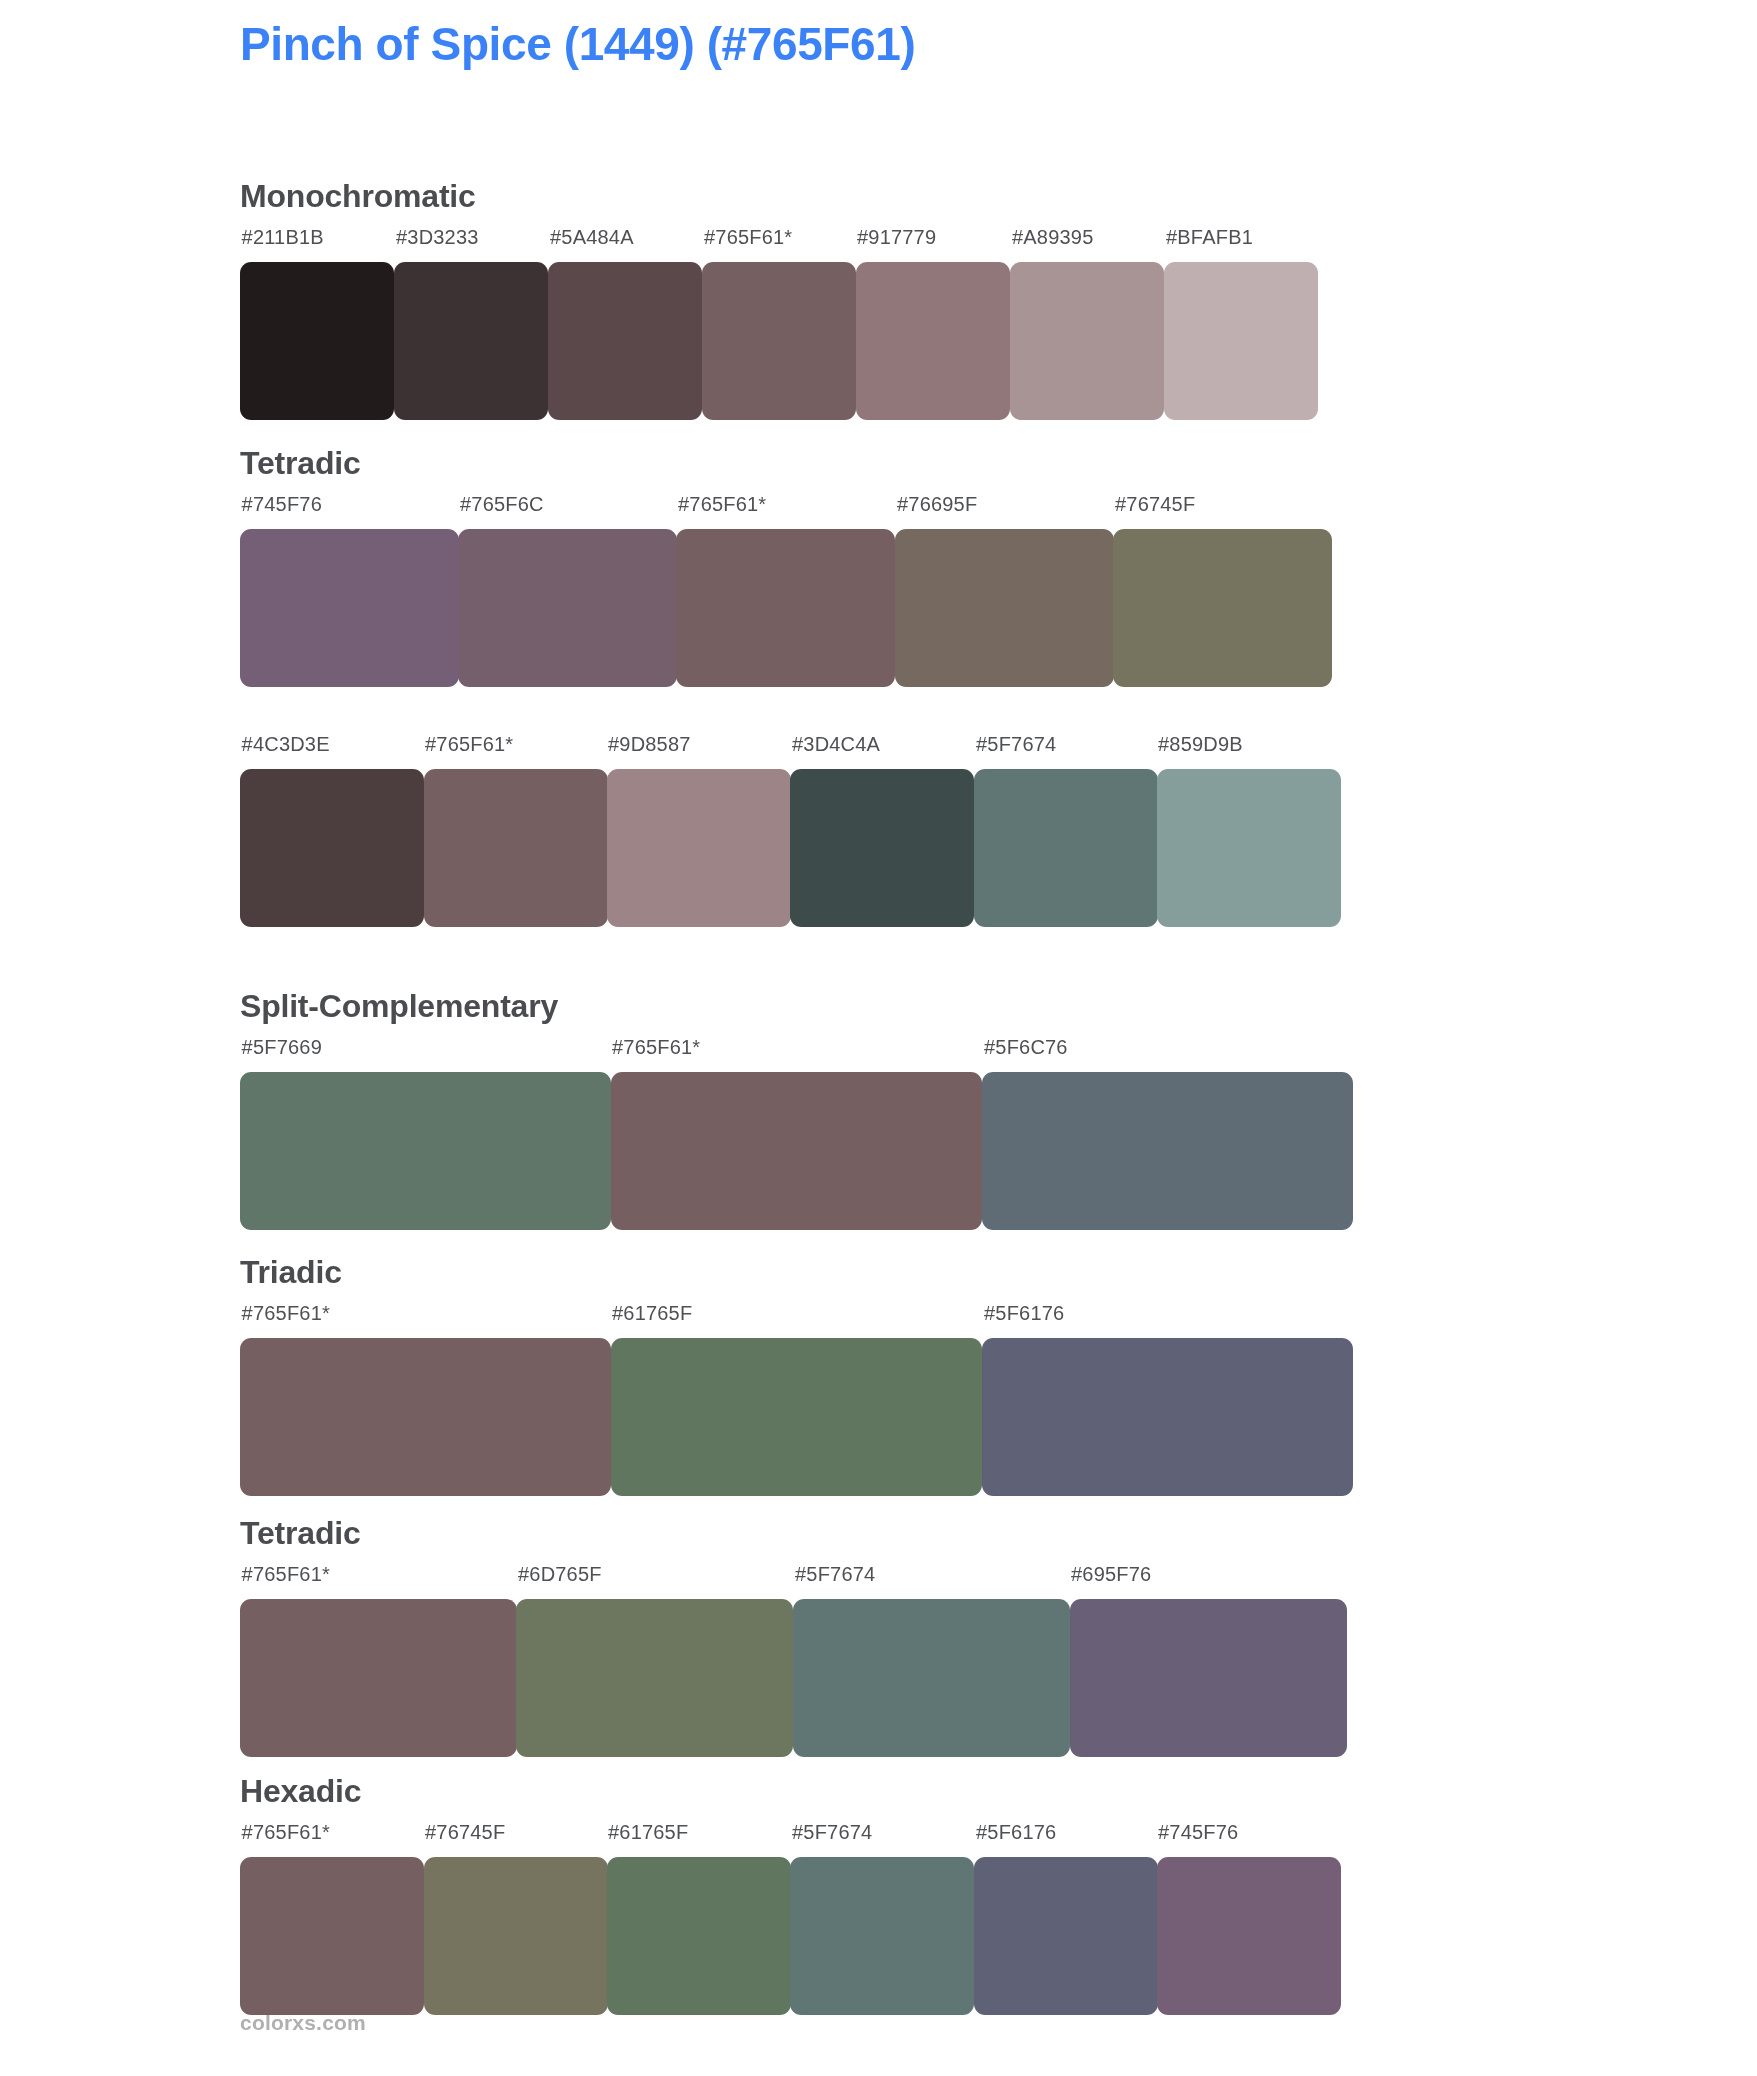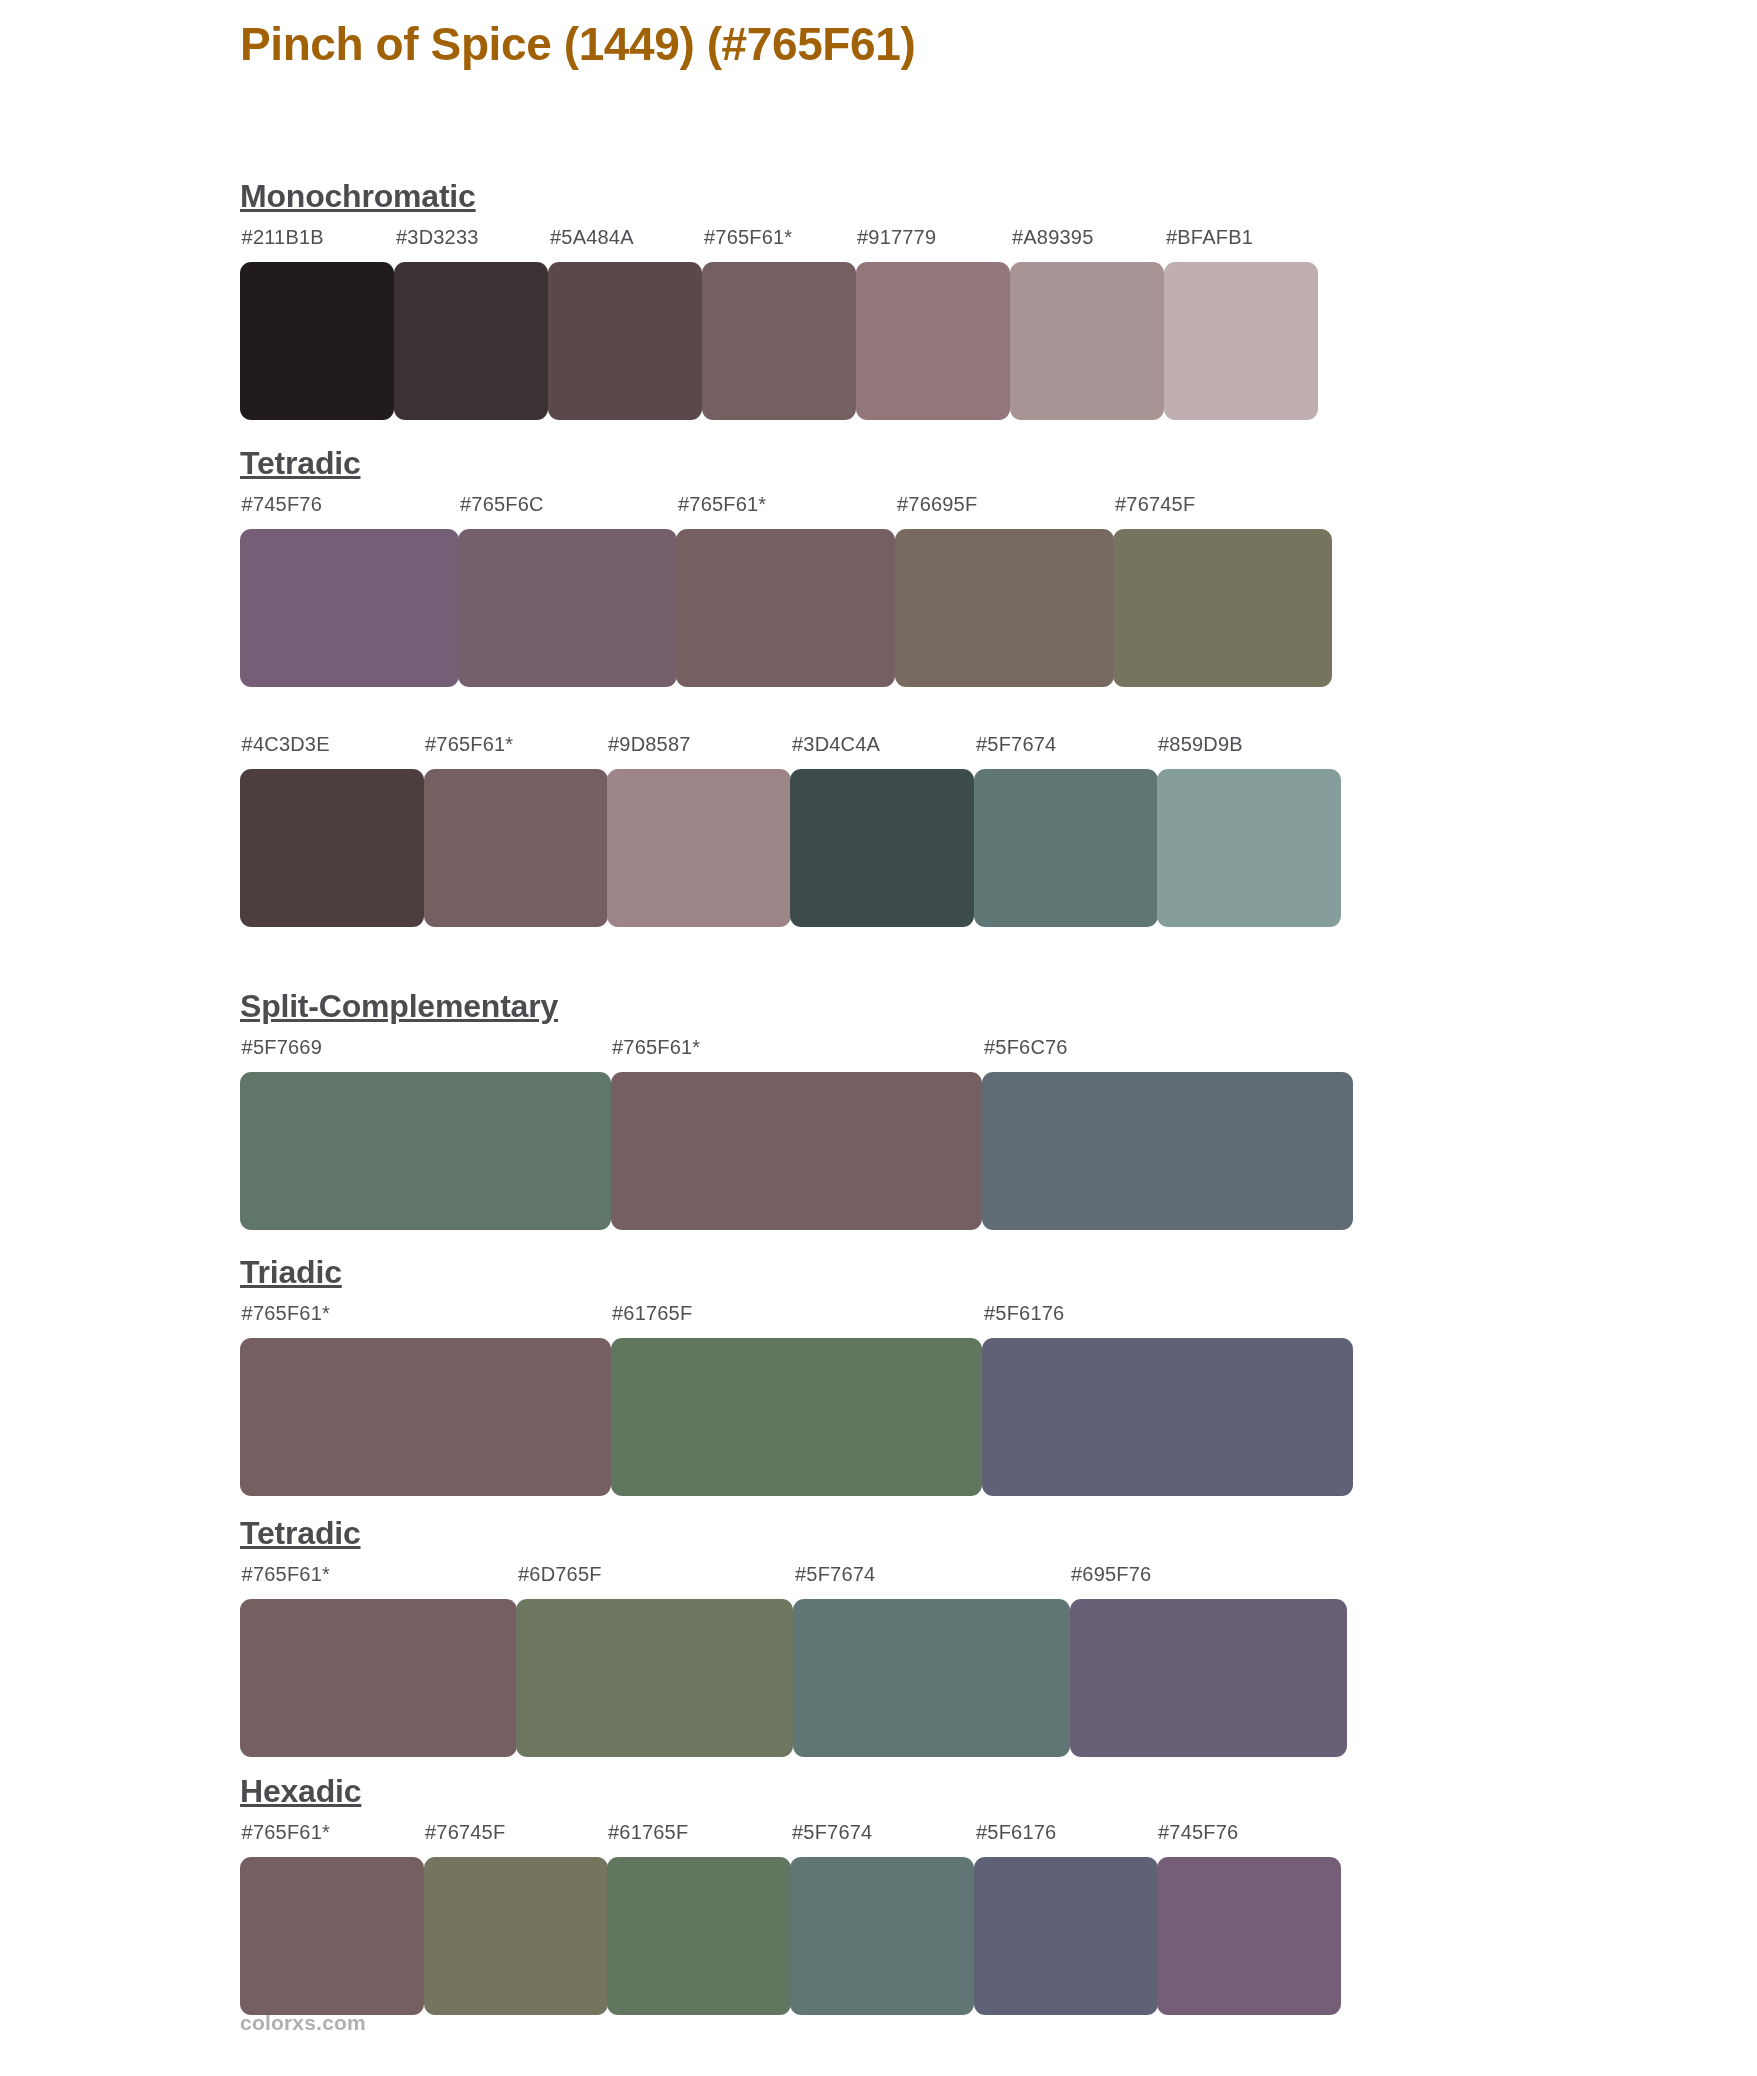--- a/index.html
+++ b/index.html
@@ -28,21 +28,21 @@
   
   .header {
     position: absolute;
     left: 240px;
     top: 19px;
     width: 1358px;
   }
   .page-title {
     font-size: 46px;
     font-weight: 700;
-    color: #a16207;
+    color: #3b82f6;
     letter-spacing: -0.4px;
     line-height: 1.12;
     margin: 0;
     white-space: nowrap;
   }
   .page-subtitle {
     font-size: 37px;
     font-weight: 700;
     color: #25262a;
     letter-spacing: -0.2px;
@@ -64,21 +64,20 @@
     width: 1358px;
   }
   .section-title {
     font-size: 32px;
     font-weight: 700;
     color: #4b4c50;
     letter-spacing: -0.2px;
     line-height: 1;
     margin: 0;
     white-space: nowrap;
-    text-decoration: underline;
   }
 
   .labels {
     position: relative;
     height: 34px;
     margin-top: 14.4px;
   }
   .swatch-label {
     position: absolute;
     top: 0;

